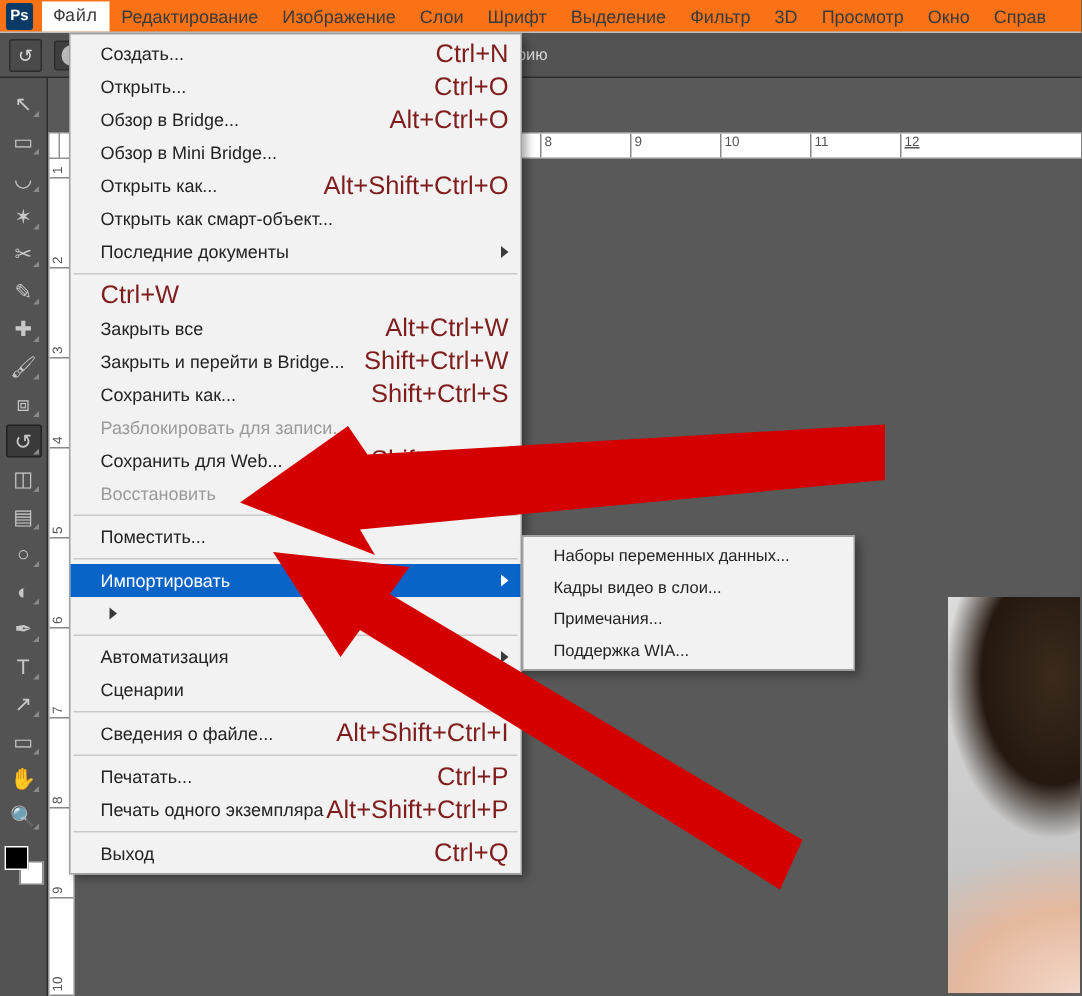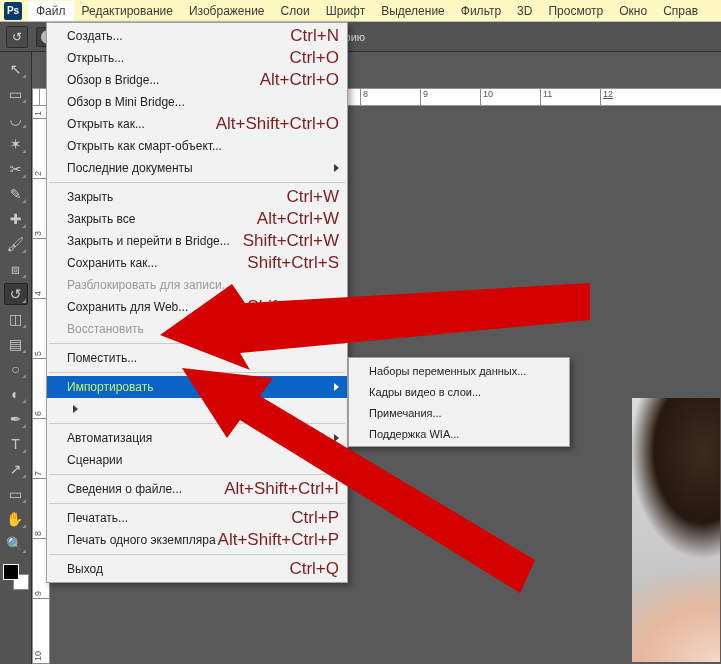--- a/index.html
+++ b/index.html
@@ -1,20 +1,20 @@
 <!DOCTYPE html>
 <html><head>
 <meta charset="utf-8">
 <style>
   * { margin:0; padding:0; box-sizing:border-box; font-family:"Segoe UI",Tahoma,Arial,sans-serif; }
   body { background:#595959; width:721px; height:664px; overflow:hidden; position:relative; }
-  .menubar { background:#fef9c3; height:22px; display:flex; align-items:center; padding:0 4px; font-size:12px; color:#3a3a3a; border-bottom:1px solid #bdbdbd; }
+  .menubar { background:#f97316; height:22px; display:flex; align-items:center; padding:0 4px; font-size:12px; color:#3a3a3a; border-bottom:1px solid #bdbdbd; }
   .ps-logo { width:18px; height:18px; background:#0a3a66; color:#fff; font-size:10px; font-weight:bold; display:flex; align-items:center; justify-content:center; border-radius:2px; margin-right:6px; }
   .menubar .item { padding:3px 8px; cursor:default; }
-  .menubar .item.active { background:#fff; }
+  .menubar .item.active { background:#fff;font-family:Liberation Mono, monospace; }
   .options { background:#535353; height:30px; display:flex; align-items:center; padding:0 6px; gap:8px; font-size:11px; color:#d9d9d9; border-bottom:1px solid #2d2d2d; }
   .o-btn { width:22px; height:22px; background:#4a4a4a; border:1px solid #2d2d2d; border-radius:2px; display:flex; align-items:center; justify-content:center; }
   .o-combo { background:#3f3f3f; border:1px solid #2d2d2d; border-radius:2px; padding:1px 4px; display:flex; align-items:center; gap:3px; height:20px; }
   .o-combo .caret { font-size:9px; color:#bbb; }
   .checkbox { width:13px; height:13px; background:#3f3f3f; border:1px solid #888; border-radius:2px; display:inline-block; }
   .toolbar { position:absolute; left:0; top:52px; width:32px; background:#535353; border-right:1px solid #2d2d2d; display:flex; flex-direction:column; align-items:center; padding-top:6px; gap:3px; height:612px; }
   .tool { width:24px; height:22px; border:1px solid transparent; border-radius:2px; display:flex; align-items:center; justify-content:center; color:#c8c8c8; font-size:14px; position:relative; }
   .tool.sel { background:#3a3a3a; border-color:#222; }
   .tool .dog { position:absolute; right:1px; bottom:1px; width:0; height:0; border-right:4px solid #8a8a8a; border-top:4px solid transparent; }
   .swatches { margin-top:6px; width:26px; height:26px; position:relative; }
@@ -27,21 +27,21 @@
   .rule-cell-v { position:absolute; left:0; width:18px; border-top:1px solid #888; font-size:9px; color:#555; writing-mode:vertical-rl; transform:rotate(180deg); padding-top:2px; }
   .image-area { position:absolute; left:632px; top:398px; width:88px; height:264px; overflow:hidden; }
   .photo { width:100%; height:100%; background:
     radial-gradient(120px 180px at 80% 20%, #3b2b1e 0%, #24180f 40%, transparent 60%),
     radial-gradient(200px 140px at 100% 100%, #f3d8c8 0%, #e5b89e 40%, transparent 70%),
     linear-gradient(#dcdcdc,#bcbcbc);
   }
   .menu { position:absolute; left:46px; top:22px; width:302px; background:#f2f2f2; border:1px solid #a0a0a0; box-shadow:3px 3px 6px rgba(0,0,0,0.35); font-size:12px; color:#232323; padding:2px 0; z-index:10; }
   .menu .row { display:flex; align-items:center; height:22px; padding:0 8px 0 20px; white-space:nowrap; cursor:default; }
   .menu .row.disabled { color:#9a9a9a; }
-  .menu .row.hl { background:#0a64c8; color:#bef264; }
+  .menu .row.hl { background:#0a64c8; color:#ffffff; }
   .menu .row .lab { flex:1; }
   .menu .row .scut { color:#7f1d1d; font-size:17px; }
   .menu .row .sub-caret { width:0;height:0;border-top:4px solid transparent;border-bottom:4px solid transparent;border-left:5px solid #3a3a3a; margin-left:6px;}
   .menu .row.hl .sub-caret { border-left-color:#fff; }
   .menu .sep { height:1px; margin:3px 2px; background:#c9c9c9; }
   .submenu { position:absolute; left:348px; top:357px; width:222px; background:#f2f2f2; border:1px solid #a0a0a0; box-shadow:3px 3px 6px rgba(0,0,0,0.35); font-size:11px; color:#232323; padding:2px 0; z-index:11; }
   .submenu .row { display:flex; align-items:center; height:21px; padding:0 12px 0 20px; }
   svg.arrow-svg { position:absolute; z-index:20; overflow:visible; }
 </style>
 </head>
@@ -167,21 +167,20 @@
     </div>
     <div class="row">
       <span class="lab">Открыть как смарт-объект...</span>
     </div>
     <div class="row">
       <span class="lab">Последние документы</span>
       <span class="sub-caret"></span>
     </div>
     <div class="sep"></div>
     <div class="row">
-      <span class="lab">Закрыть</span>
       <span class="scut">Ctrl+W</span>
     </div>
     <div class="row">
       <span class="lab">Закрыть все</span>
       <span class="scut">Alt+Ctrl+W</span>
     </div>
     <div class="row">
       <span class="lab">Закрыть и перейти в Bridge...</span>
       <span class="scut">Shift+Ctrl+W</span>
     </div>

